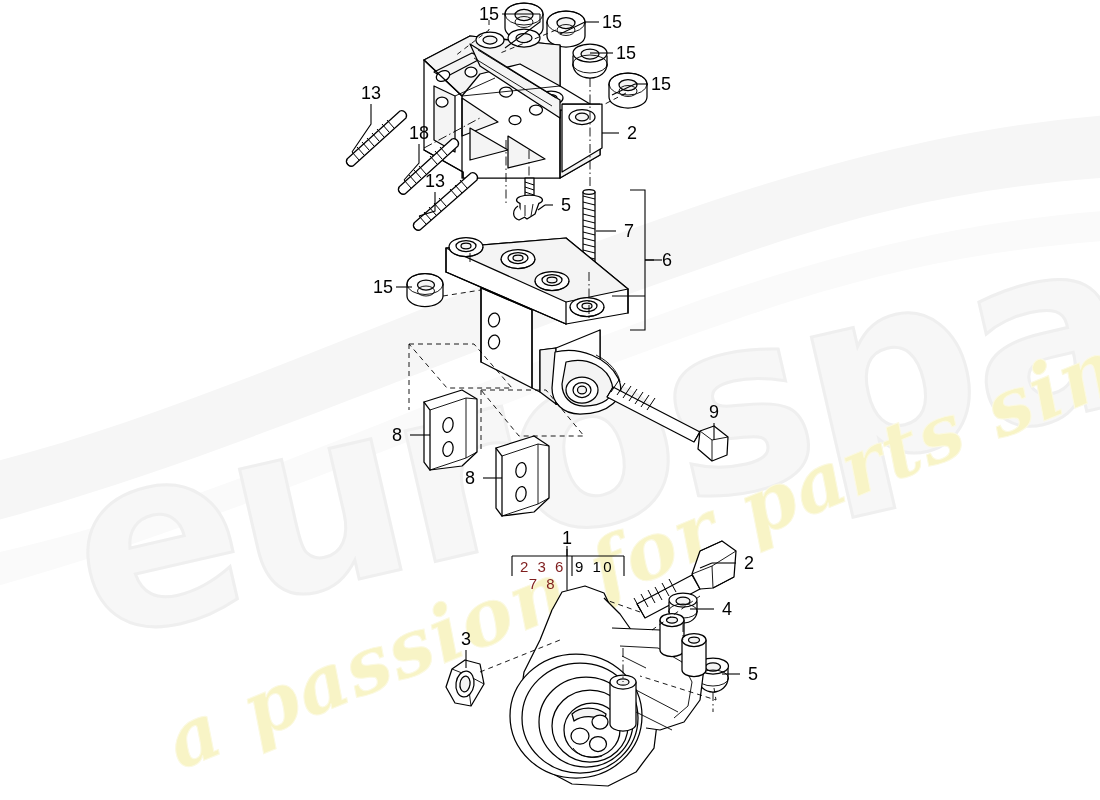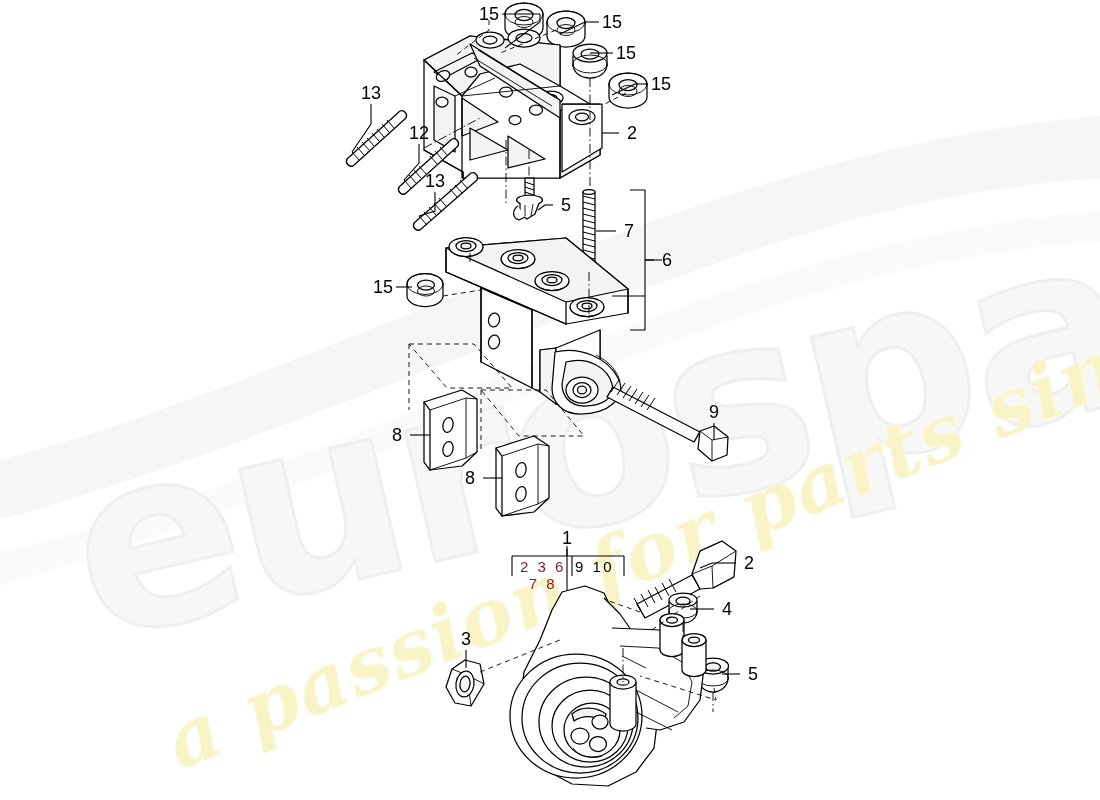--- a/index.html
+++ b/index.html
@@ -471,21 +471,21 @@
         <path d="M567 556 L567 590" class="lead"></path>
       </g>
   </svg>
 
   <div id="callout-layer" style="position:absolute;left:0;top:0;width:1100px;height:724px;">
       <div style="position: absolute; left: 475px; top: 3px; width: 28px; text-align: center; font-size: 18px; color: rgb(0, 0, 0); font-family: &quot;Liberation Sans&quot;, sans-serif; line-height: 22px;">15</div>
       <div style="position: absolute; left: 598px; top: 11px; width: 28px; text-align: center; font-size: 18px; color: rgb(0, 0, 0); font-family: &quot;Liberation Sans&quot;, sans-serif; line-height: 22px;">15</div>
       <div style="position: absolute; left: 612px; top: 42px; width: 28px; text-align: center; font-size: 18px; color: rgb(0, 0, 0); font-family: &quot;Liberation Sans&quot;, sans-serif; line-height: 22px;">15</div>
       <div style="position: absolute; left: 647px; top: 73px; width: 28px; text-align: center; font-size: 18px; color: rgb(0, 0, 0); font-family: &quot;Liberation Sans&quot;, sans-serif; line-height: 22px;">15</div>
       <div style="position: absolute; left: 357px; top: 82px; width: 28px; text-align: center; font-size: 18px; color: rgb(0, 0, 0); font-family: &quot;Liberation Sans&quot;, sans-serif; line-height: 22px;">13</div>
-      <div style="position: absolute; left: 405px; top: 122px; width: 28px; text-align: center; font-size: 18px; color: rgb(0, 0, 0); font-family: &quot;Liberation Sans&quot;, sans-serif; line-height: 22px;">12</div>
+      <div style="position: absolute; left: 405px; top: 122px; width: 28px; text-align: center; font-size: 18px; color: rgb(0, 0, 0); font-family: &quot;Liberation Sans&quot;, sans-serif; line-height: 22px;">18</div>
       <div style="position: absolute; left: 421px; top: 170px; width: 28px; text-align: center; font-size: 18px; color: rgb(0, 0, 0); font-family: &quot;Liberation Sans&quot;, sans-serif; line-height: 22px;">13</div>
       <div style="position: absolute; left: 618px; top: 122px; width: 28px; text-align: center; font-size: 18px; color: rgb(0, 0, 0); font-family: &quot;Liberation Sans&quot;, sans-serif; line-height: 22px;">2</div>
       <div style="position: absolute; left: 552px; top: 194px; width: 28px; text-align: center; font-size: 18px; color: rgb(0, 0, 0); font-family: &quot;Liberation Sans&quot;, sans-serif; line-height: 22px;">5</div>
       <div style="position: absolute; left: 615px; top: 220px; width: 28px; text-align: center; font-size: 18px; color: rgb(0, 0, 0); font-family: &quot;Liberation Sans&quot;, sans-serif; line-height: 22px;">7</div>
       <div style="position: absolute; left: 653px; top: 249px; width: 28px; text-align: center; font-size: 18px; color: rgb(0, 0, 0); font-family: &quot;Liberation Sans&quot;, sans-serif; line-height: 22px;">6</div>
       <div style="position: absolute; left: 369px; top: 276px; width: 28px; text-align: center; font-size: 18px; color: rgb(0, 0, 0); font-family: &quot;Liberation Sans&quot;, sans-serif; line-height: 22px;">15</div>
       <div style="position: absolute; left: 383px; top: 424px; width: 28px; text-align: center; font-size: 18px; color: rgb(0, 0, 0); font-family: &quot;Liberation Sans&quot;, sans-serif; line-height: 22px;">8</div>
       <div style="position: absolute; left: 456px; top: 467px; width: 28px; text-align: center; font-size: 18px; color: rgb(0, 0, 0); font-family: &quot;Liberation Sans&quot;, sans-serif; line-height: 22px;">8</div>
       <div style="position: absolute; left: 700px; top: 401px; width: 28px; text-align: center; font-size: 18px; color: rgb(0, 0, 0); font-family: &quot;Liberation Sans&quot;, sans-serif; line-height: 22px;">9</div>
       <div style="position: absolute; left: 553px; top: 527px; width: 28px; text-align: center; font-size: 18px; color: rgb(0, 0, 0); font-family: &quot;Liberation Sans&quot;, sans-serif; line-height: 22px;">1</div>

